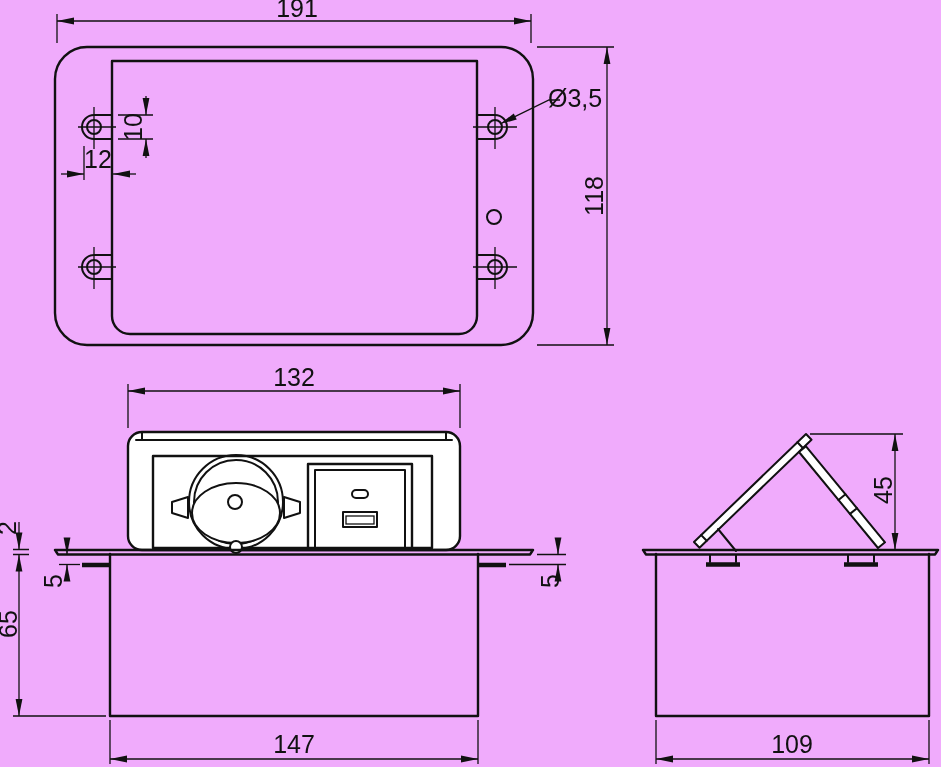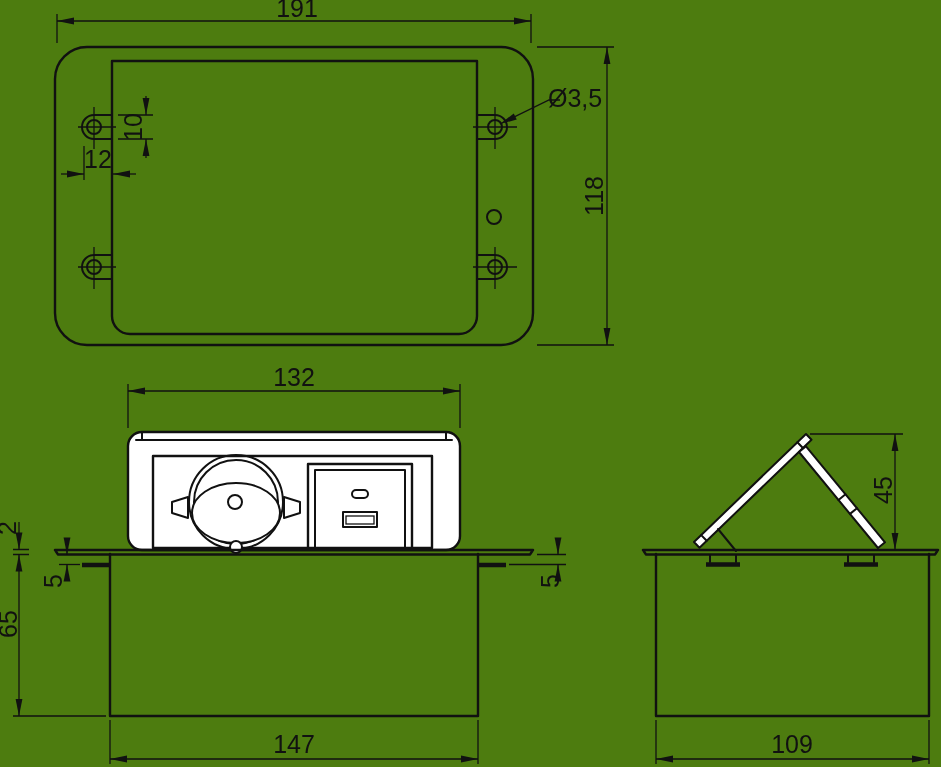--- a/index.html
+++ b/index.html
@@ -1,16 +1,16 @@
 <!DOCTYPE html>
 <html><head>
 <meta charset="utf-8">
 <style>
   html,body{margin:0;padding:0;background:#ffffff;}
-  .canvas{position:relative;width:941px;height:767px;background:#4d7c0f;overflow:hidden;}
+  .canvas{position:relative;width:941px;height:767px;background:#f0abfc;overflow:hidden;}
   svg{display:block;}
   .main{stroke:#111111;stroke-width:2.4;fill:none;stroke-linejoin:round;stroke-linecap:round;}
   .det{stroke:#111111;stroke-width:2;fill:none;stroke-linejoin:round;stroke-linecap:round;}
   .thin{stroke:#111111;stroke-width:1.3;fill:none;}
   .dim{stroke:#111111;stroke-width:1.3;fill:none;}
   .clamp{stroke:#111111;stroke-width:4.5;fill:none;}
   .wfill{fill:#ffffff;}
   text.dimtext{font-family:"Liberation Sans",sans-serif;font-size:25px;fill:#111111;}
 </style>
 </head>

